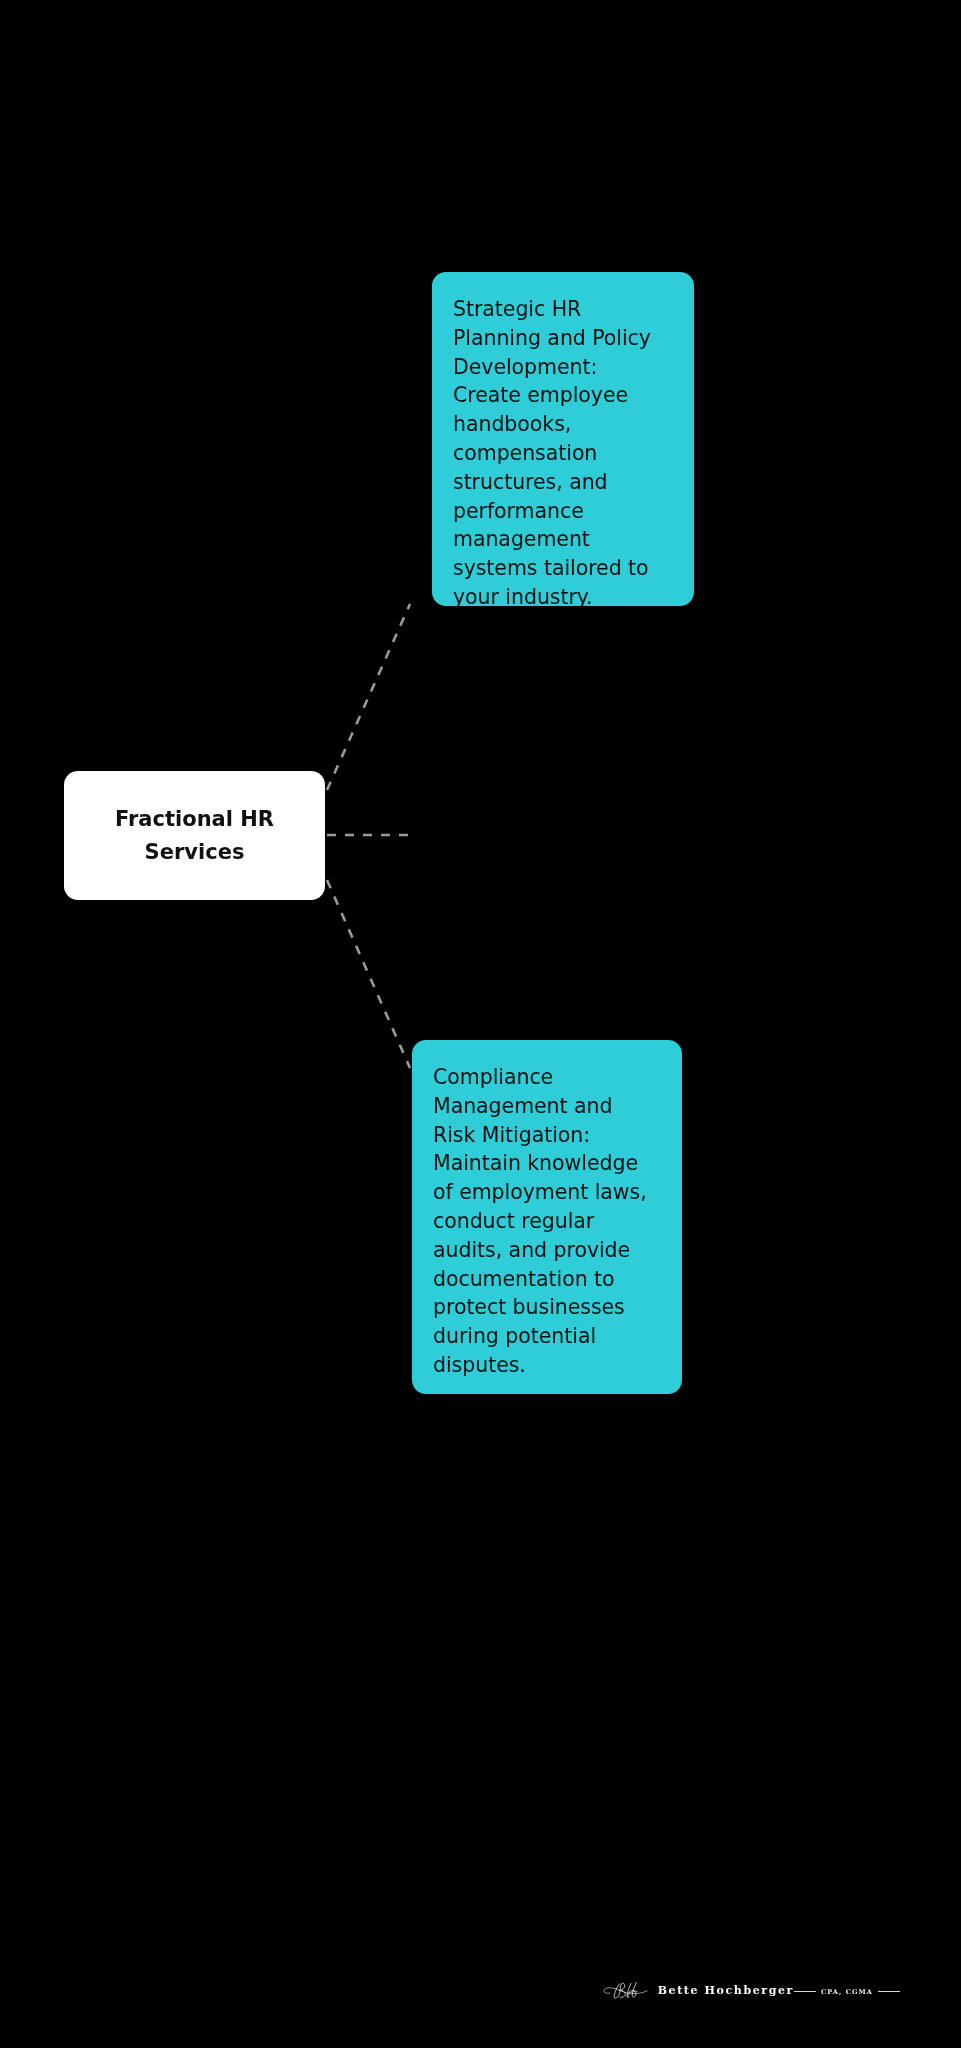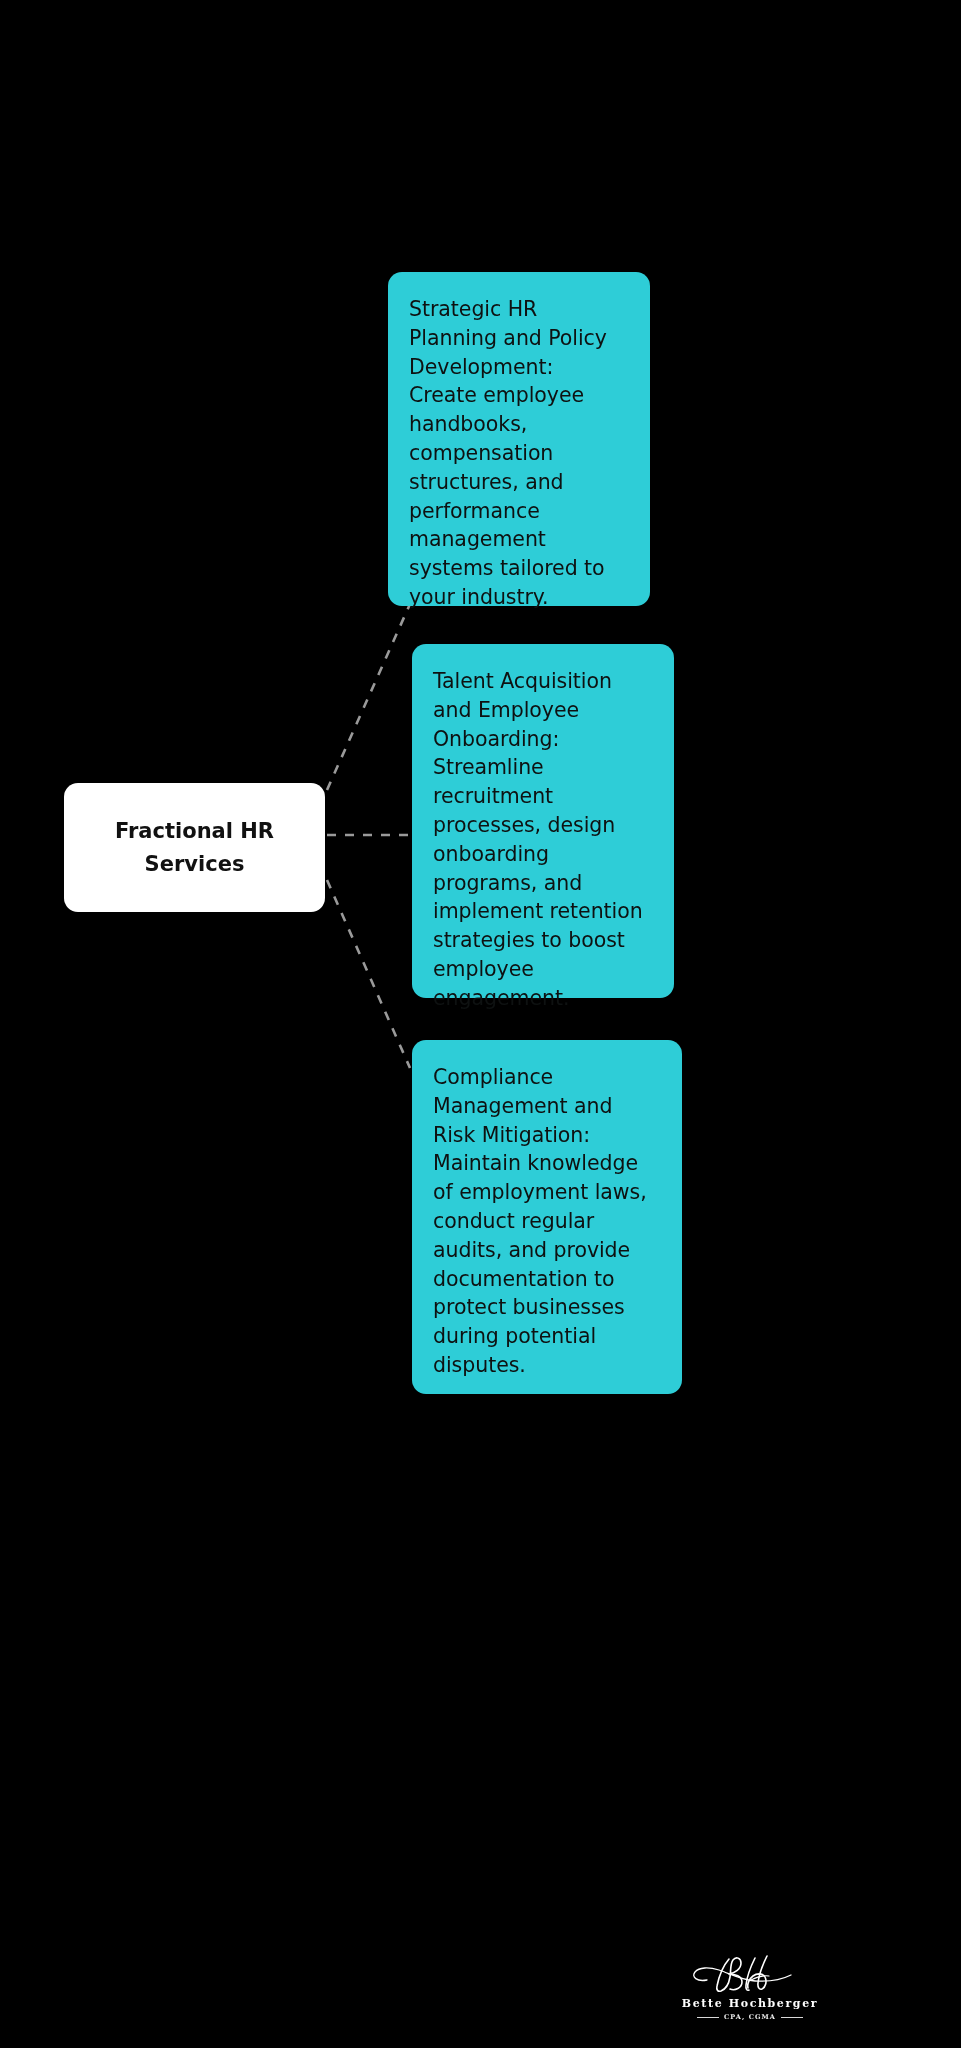--- a/index.html
+++ b/index.html
@@ -53,21 +53,20 @@
     left: 64px;
     top: 771px;
     width: 261px;
     height: 129px;
     background: #ffffff;
     border-radius: 14px;
     display: flex;
     align-items: center;
     justify-content: center;
     padding: 8px 16px;
-    margin-top: 12px;
   }
 
   .center-node-label {
     color: #111111;
     font-family: "DejaVu Sans", sans-serif;
     font-weight: bold;
     font-size: 21px;
     line-height: 1.55;
     text-align: center;
   }
@@ -82,33 +81,33 @@
 
   .card-text {
     color: #0e1111;
     font-family: "DejaVu Sans", sans-serif;
     font-weight: normal;
     font-size: 20.5px;
     line-height: 28.8px;
     letter-spacing: -0.05px;
   }
 
-  .card-1 { left: 388px; top: 272px; width: 262px; height: 334px; }
+  .card-1 { left: 432px; top: 272px; width: 262px; height: 334px; }
   .card-2 { left: 412px; top: 644px; width: 262px; height: 354px; }
   .card-3 { left: 412px; top: 1040px; width: 270px; height: 354px; }
 
   
   .logo {
     position: absolute;
     left: 600px;
     top: 1950px;
     width: 300px;
     height: 80px;
     display: flex;
-    flex-direction: column;
+    flex-direction: row;
     align-items: center;
     justify-content: flex-start;
   }
 
   .logo-mark {
     display: block;
   }
 
   .logo-name {
     color: #ffffff;
@@ -156,23 +155,20 @@
   </svg>
 
   <div class="center-node">
     <div class="center-node-label">Fractional HR Services</div>
   </div>
 
   <div class="card card-1">
     <div class="card-text">Strategic HR Planning and Policy Development: Create employee handbooks, compensation structures, and performance management systems tailored to your industry.</div>
   </div>
 
-  <div class="card card-2">
-    <div class="card-text">Talent Acquisition and Employee Onboarding: Streamline recruitment processes, design onboarding programs, and implement retention strategies to boost employee engagement.</div>
-  </div>
 
   <div class="card card-3">
     <div class="card-text">Compliance Management and Risk Mitigation: Maintain knowledge of employment laws, conduct regular audits, and provide documentation to protect businesses during potential disputes.</div>
   </div>
 
   <div class="logo">
     <svg class="logo-mark" width="130" height="46" viewBox="0 0 130 46" aria-hidden="true">
       <g fill="none" stroke="#ffffff" stroke-linecap="round" stroke-linejoin="round">
         <path d="M22 30 C12 32 6 27 10 22 C14 17 24 17 34 20 C46 24 56 30 70 31 C86 32 98 29 106 25" stroke-width="1.3"></path>
         <path d="M44 9 C38 16 34 26 32 36 C31 40 33 42 36 41 C41 39 44 33 45 27 C46 21 45 14 48 10

